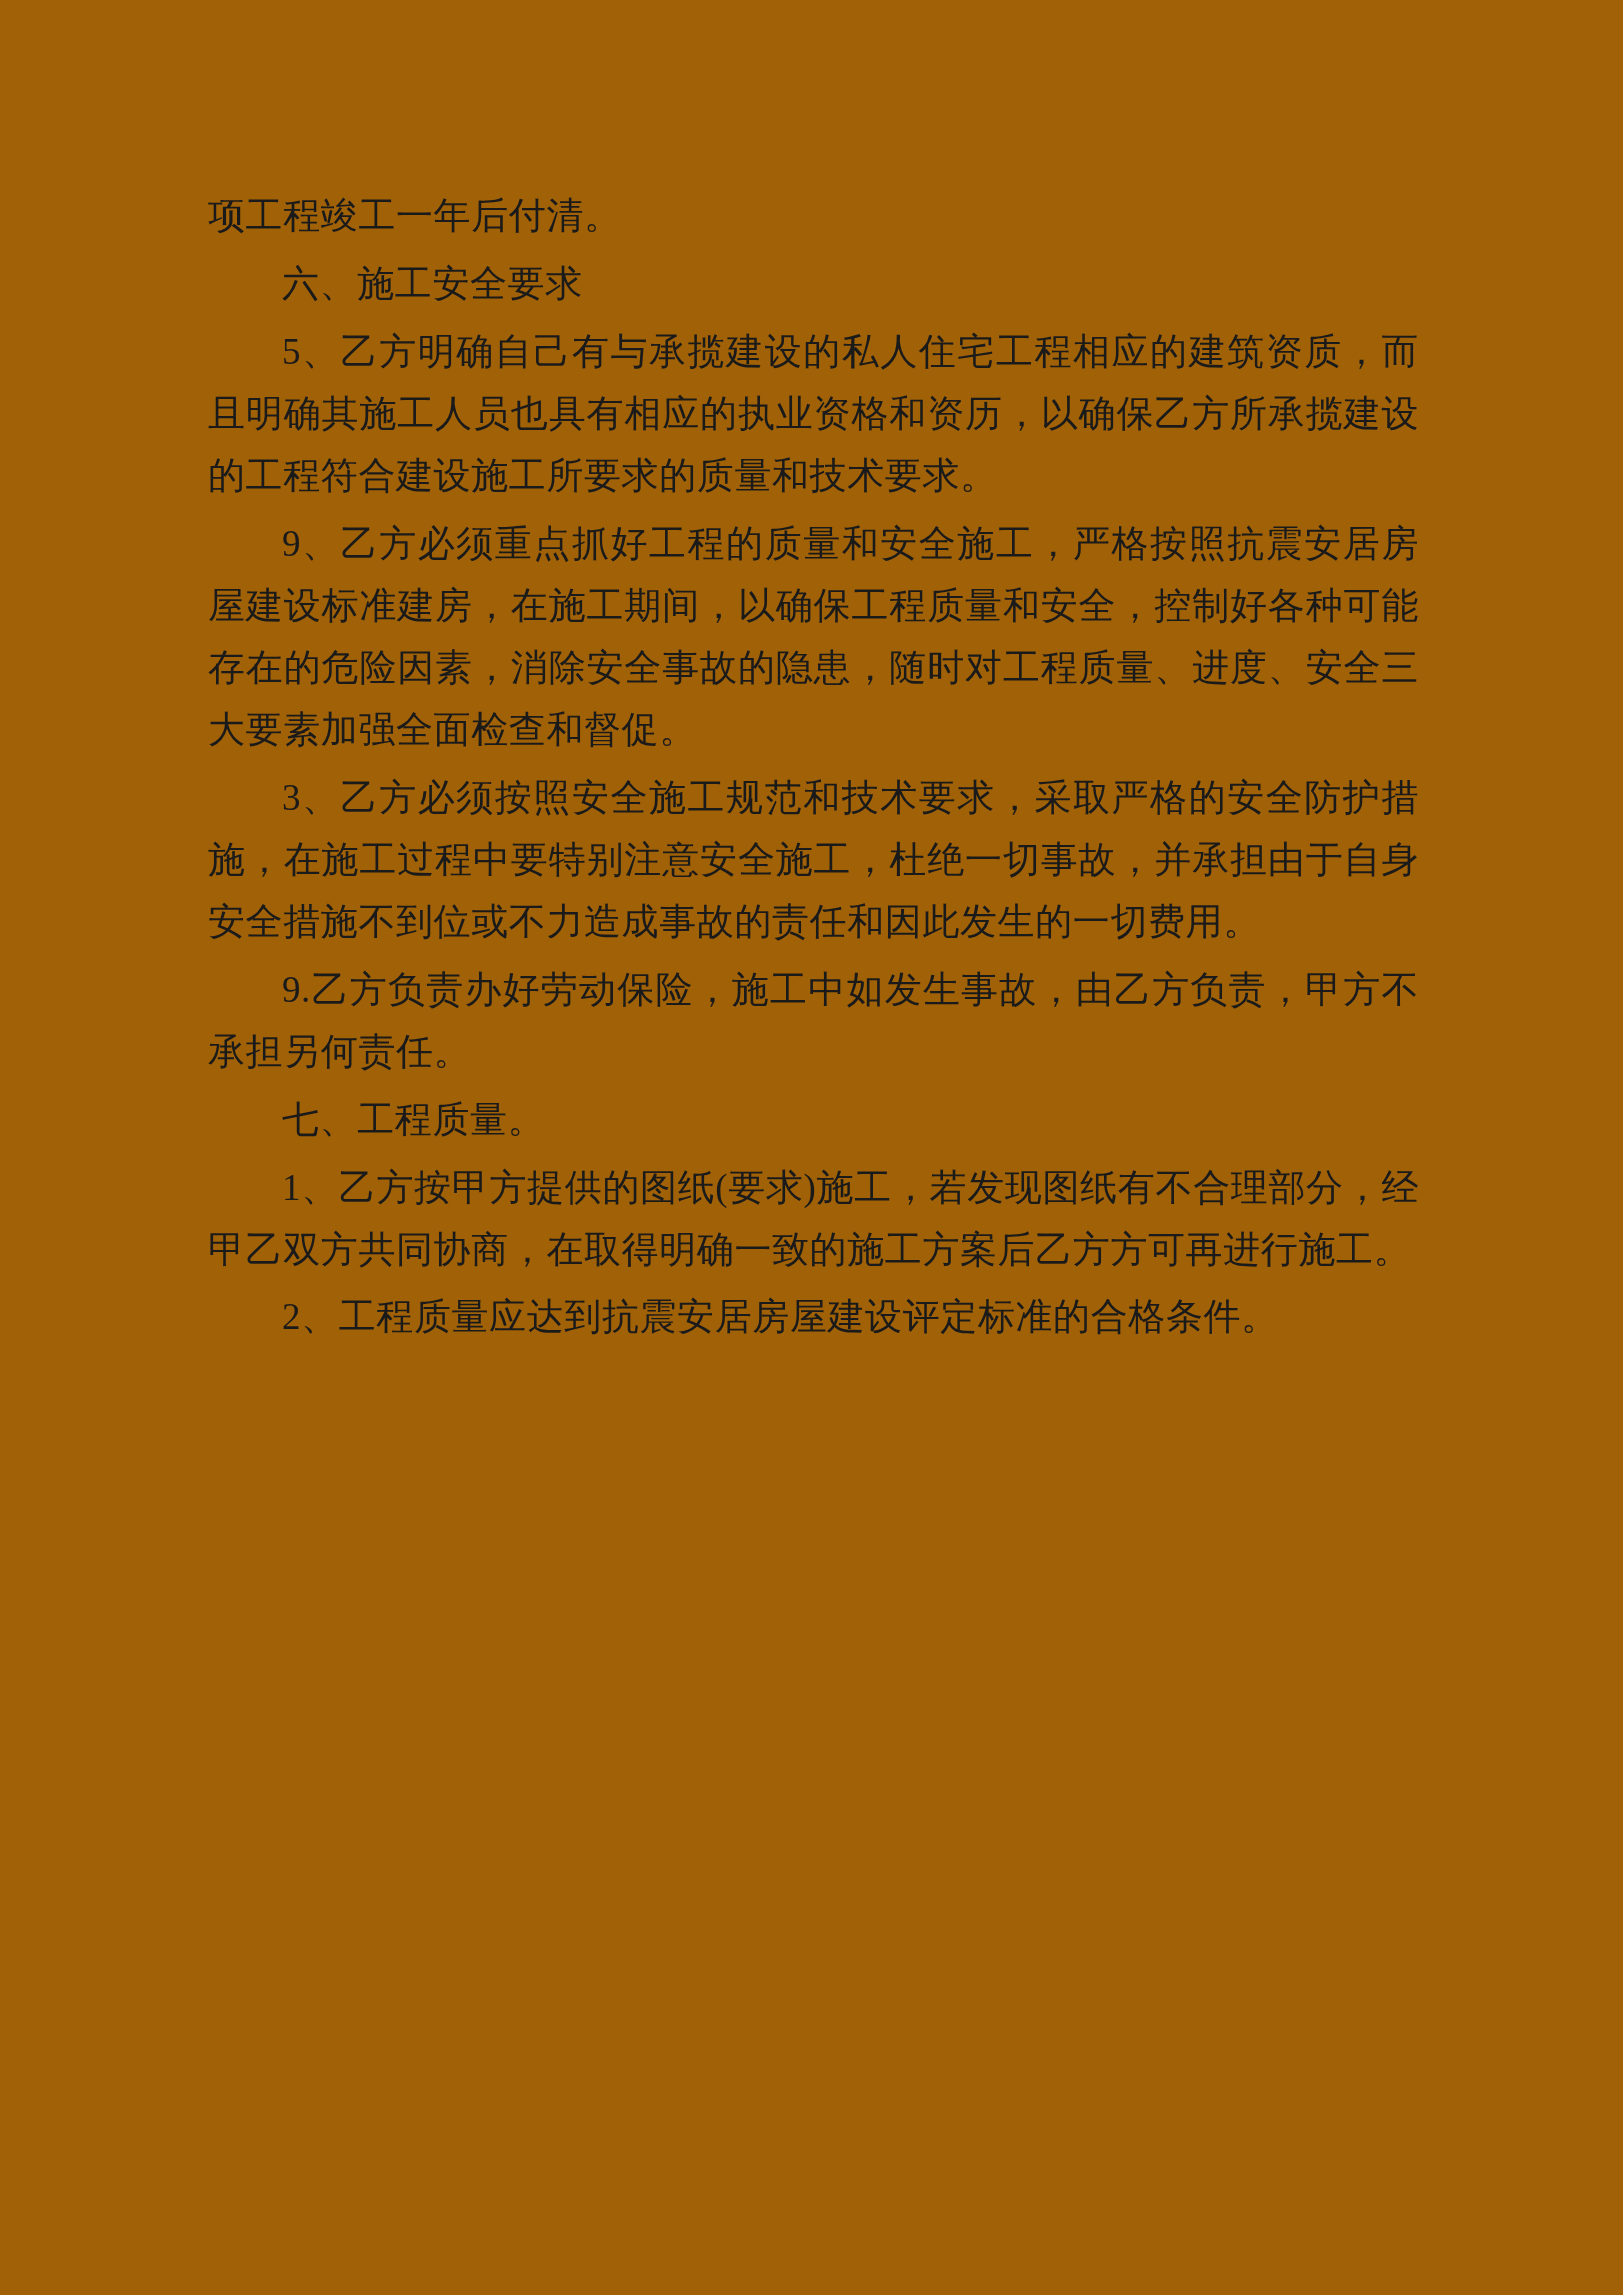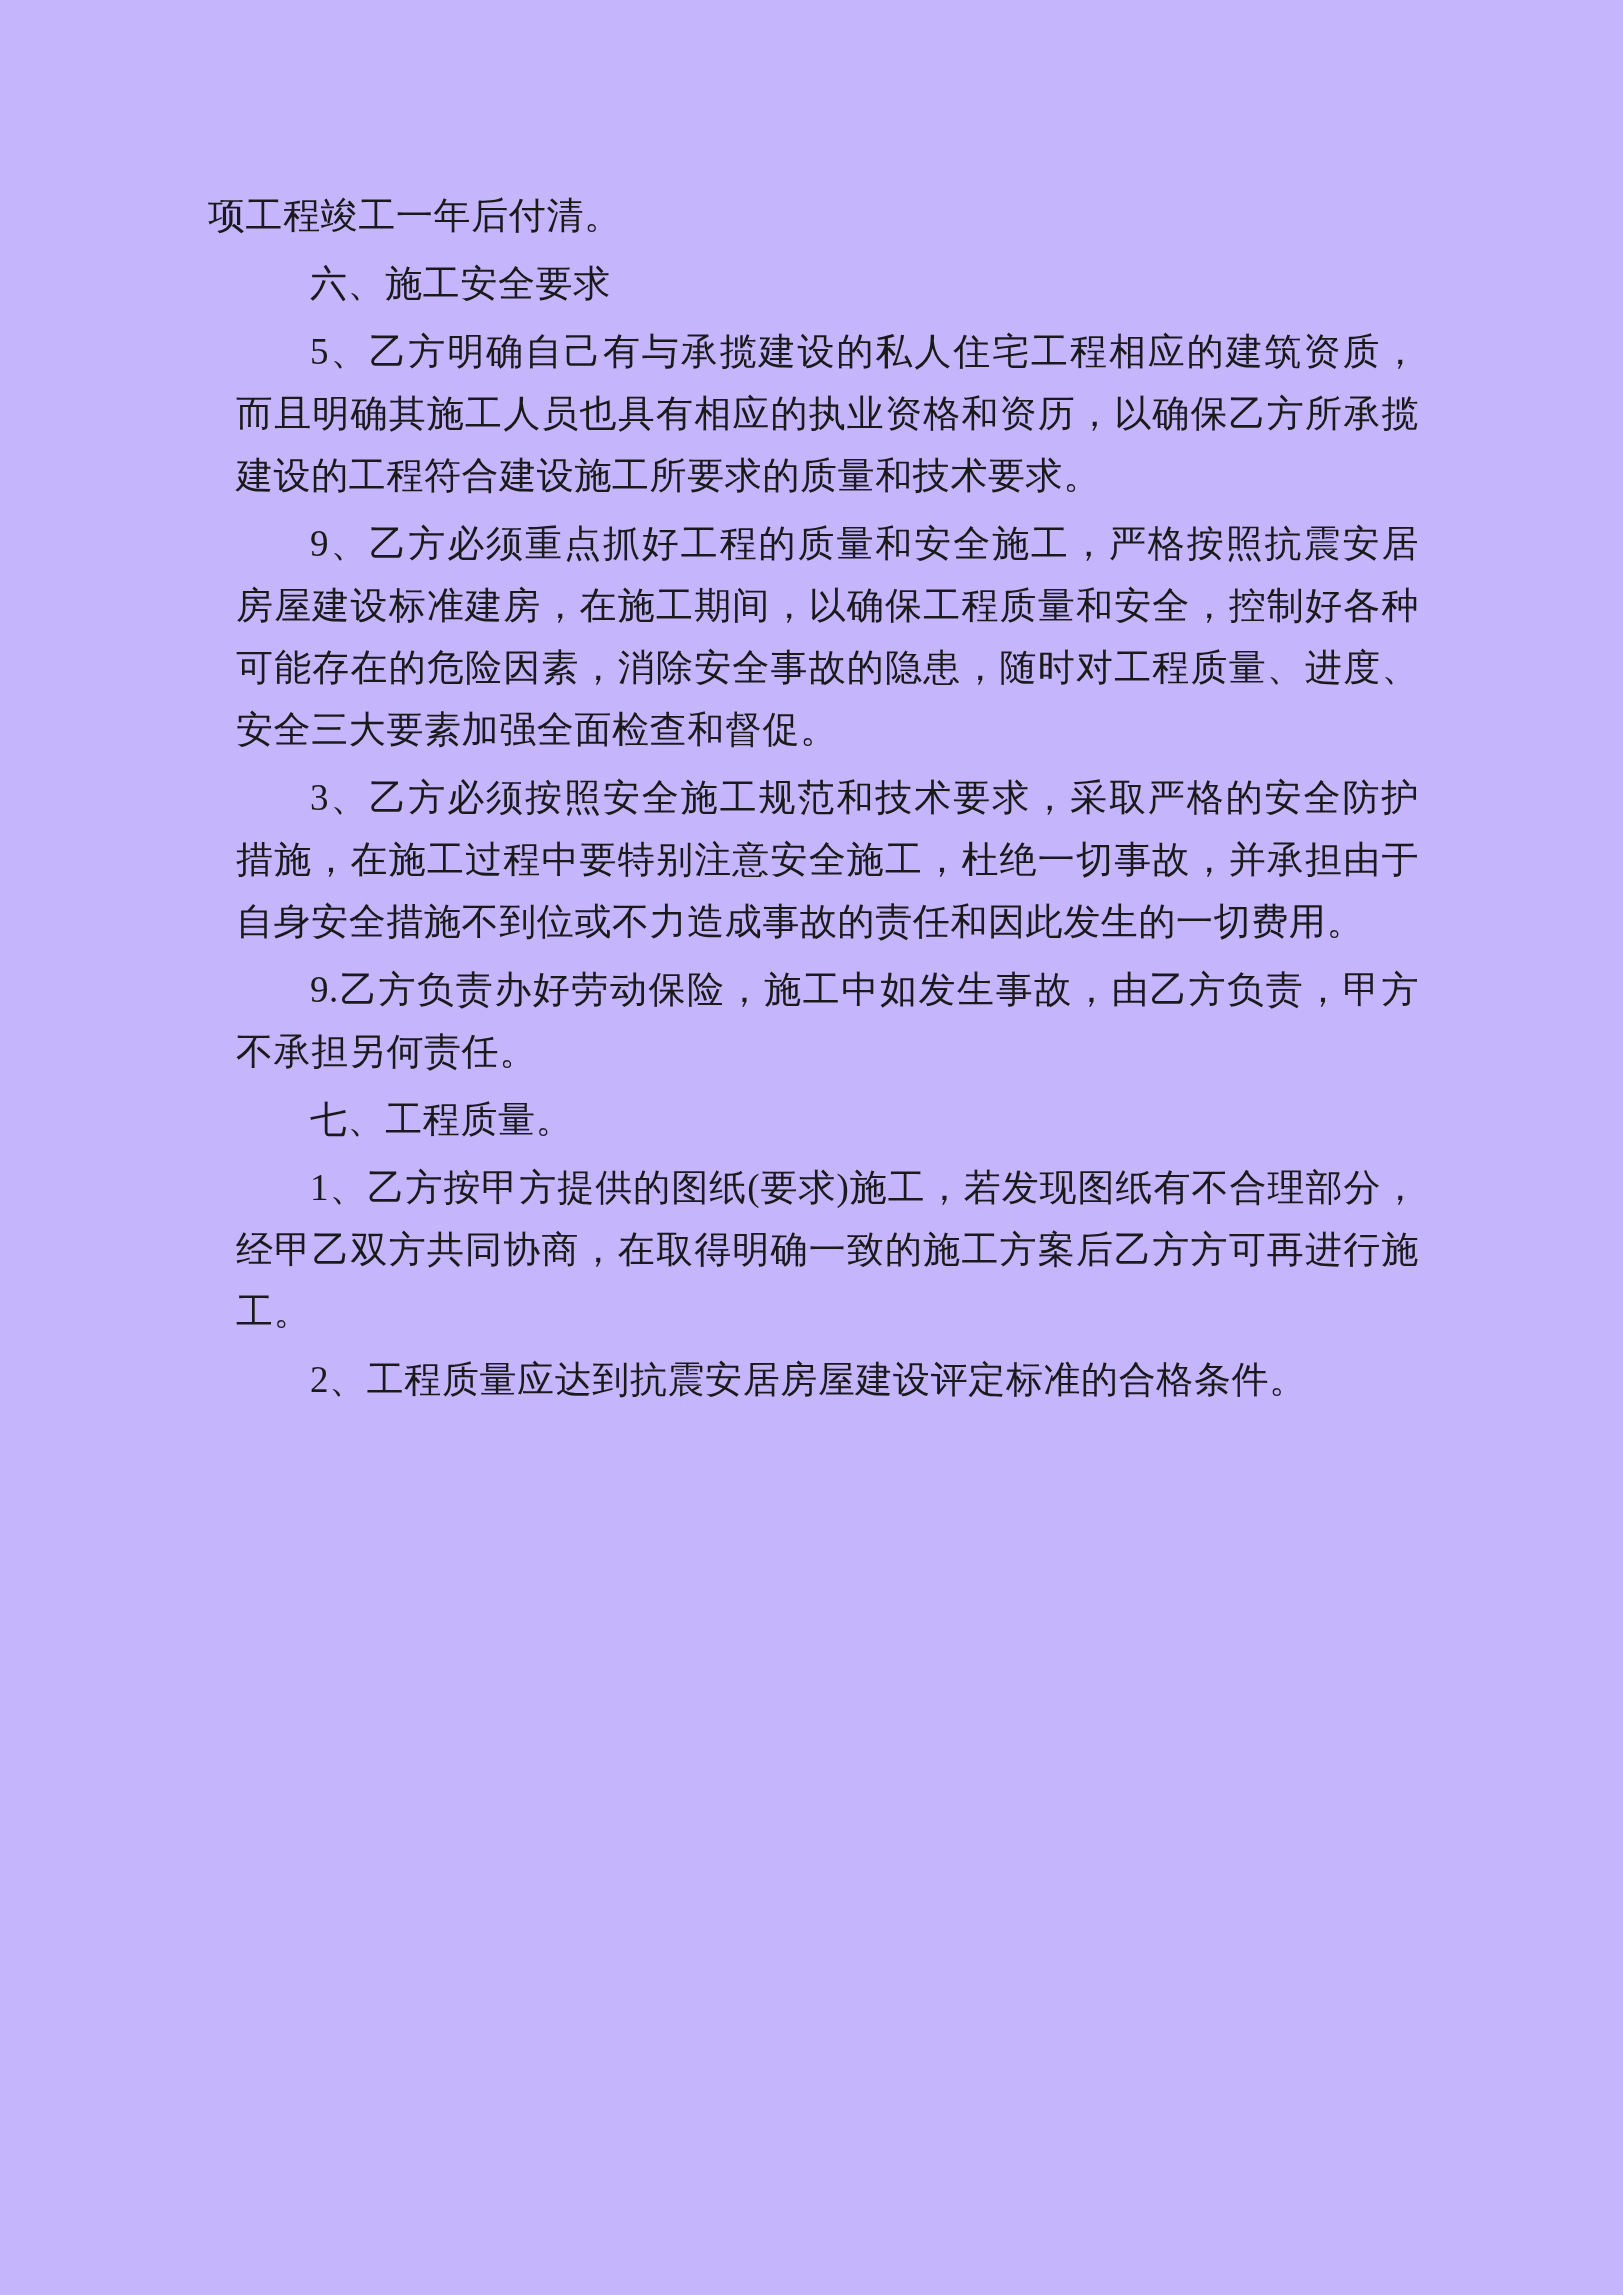--- a/index.html
+++ b/index.html
@@ -6,21 +6,21 @@
     margin: 0;
     padding: 0;
     background: #ffffff;
   }
   body {
     font-family: "Liberation Serif", "DejaVu Serif", serif;
   }
   .page {
     width: 1623px;
     height: 2295px;
-    background: #c4b5fd;
+    background: #a16207;
     position: relative;
     box-sizing: border-box;
     overflow: hidden;
   }
   .doc-body {
     position: absolute;
     left: 208px;
     top: 185px;
     width: 1211px;
   }
@@ -29,21 +29,20 @@
     line-height: 1.68;
     color: #1a1a1a;
     margin: 0 0 5.6px 0;
     text-align: justify;
     text-justify: inter-ideograph;
     letter-spacing: 0.6px;
     font-family: "Liberation Serif", "DejaVu Serif", serif;
   }
   .indent {
     text-indent: 74px;
-    margin-left: 28px;
   }
   .no-indent {
     text-indent: 0;
   }
 </style>
 </head>
 <body>
 
 <div class="page">
   <div class="doc-body">

